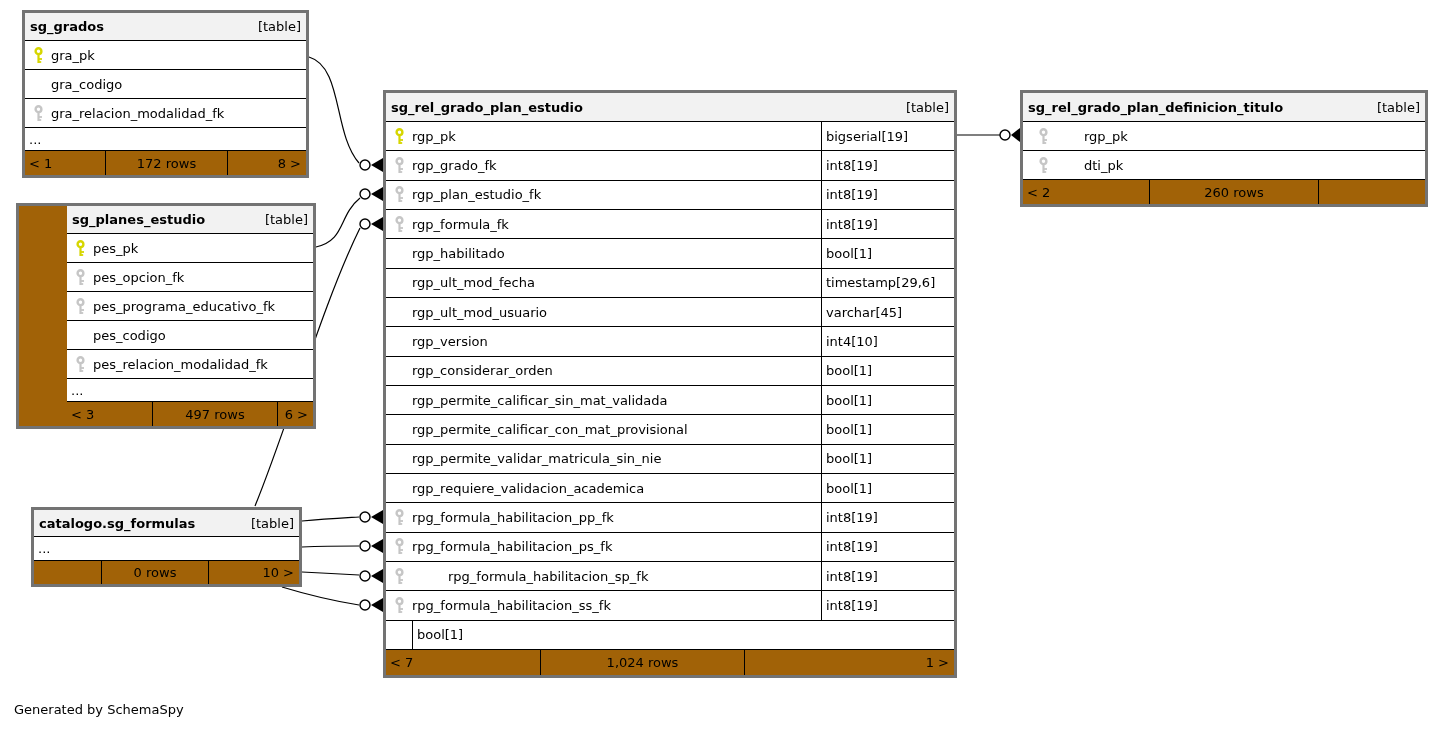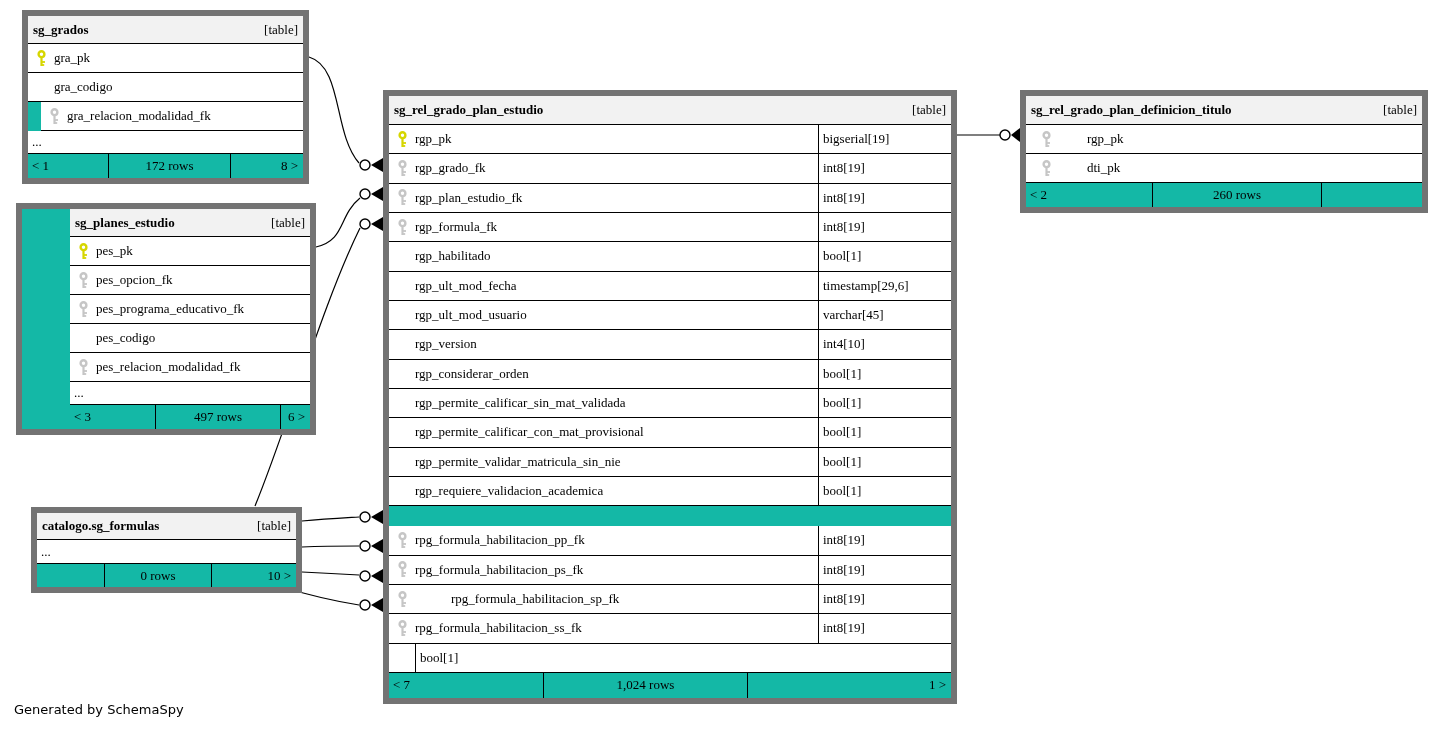--- a/index.html
+++ b/index.html
@@ -7,21 +7,21 @@
     width:1441px; height:731px; position:relative; background:#ffffff;
     font-family:"DejaVu Sans","Liberation Sans",sans-serif;
     font-size:13px; color:#000;
     overflow:hidden;
   }
   svg.connectors { position:absolute; left:0; top:0; z-index:1; }
   svg.connectors path { fill:none; stroke:#000; stroke-width:1.2; }
   svg.connectors circle { fill:#fff; stroke:#000; stroke-width:1.4; }
   svg.connectors polygon { fill:#000; stroke:none; }
 
-  .tbl { position:absolute; z-index:2; background:#14b8a6; border:6px solid #737373; box-sizing:border-box;font-family:Liberation Serif, serif; }
+  .tbl { position:absolute; z-index:2; background:#a16207; border:3px solid #737373; box-sizing:border-box; }
   .hdr {
     display:flex; justify-content:space-between; align-items:center;
     background:#f2f2f2; border-bottom:1px solid #000; padding:0 5px; box-sizing:border-box;
   }
   .tname { font-weight:bold; white-space:nowrap; }
   .badge { white-space:nowrap; }
   .row { display:flex; align-items:center; border-bottom:1px solid #000; box-sizing:border-box; background:#fff; }
   .ki { flex:0 0 26px; display:flex; justify-content:center; align-items:center; }
   .cn { flex:1 1 auto; white-space:nowrap; overflow:hidden; }
   .ct { flex:0 0 133px; align-self:stretch; display:flex; align-items:center;
@@ -97,21 +97,21 @@
             <line x1="5.5" y1="15" x2="8.2" y2="15" stroke-width="1.8"></line>
           </g>
         </svg>
     </span>
     <span class="cn">gra_pk</span>
   </div>
   <div class="row" style="height:29px;">
     <span class="ki"></span>
     <span class="cn">gra_codigo</span>
   </div>
-  <div class="row" style="height:29px;margin-left:13px;">
+  <div class="row" style="height:29px;">
     <span class="ki">
       <svg class="keysvg" width="11" height="17" viewBox="0 0 11 17">
           <g stroke="#c6c6c6" fill="none">
             <circle cx="5.5" cy="4.2" r="2.9" stroke-width="2.4"></circle>
             <line x1="5.5" y1="7.2" x2="5.5" y2="16" stroke-width="2.2"></line>
             <line x1="5.5" y1="12" x2="9" y2="12" stroke-width="1.8"></line>
             <line x1="5.5" y1="15" x2="8.2" y2="15" stroke-width="1.8"></line>
           </g>
         </svg>
     </span>
@@ -313,21 +313,21 @@
   <div class="row" style="height:29.33px;">
     <span class="ki"></span>
     <span class="cn">rgp_permite_validar_matricula_sin_nie</span>
     <span class="ct">bool[1]</span>
   </div>
   <div class="row" style="height:29.33px;">
     <span class="ki"></span>
     <span class="cn">rgp_requiere_validacion_academica</span>
     <span class="ct">bool[1]</span>
   </div>
-  <div class="row" style="height:29.33px;margin-top:20px;">
+  <div class="row" style="height:29.33px;">
     <span class="ki">
       <svg class="keysvg" width="11" height="17" viewBox="0 0 11 17">
           <g stroke="#c6c6c6" fill="none">
             <circle cx="5.5" cy="4.2" r="2.9" stroke-width="2.4"></circle>
             <line x1="5.5" y1="7.2" x2="5.5" y2="16" stroke-width="2.2"></line>
             <line x1="5.5" y1="12" x2="9" y2="12" stroke-width="1.8"></line>
             <line x1="5.5" y1="15" x2="8.2" y2="15" stroke-width="1.8"></line>
           </g>
         </svg>
     </span>

